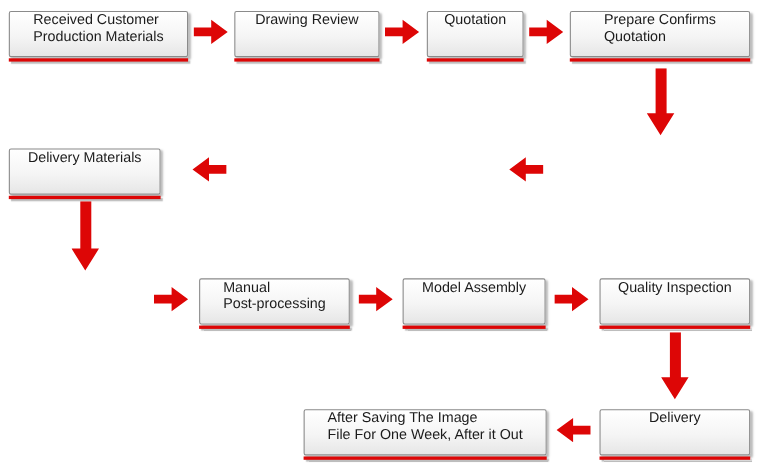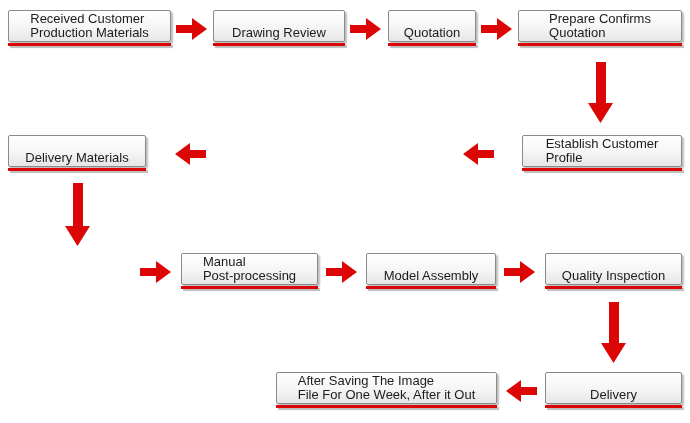--- a/index.html
+++ b/index.html
@@ -5,27 +5,27 @@
   html,body { margin:0; padding:0; background:#ffffff; }
   .stage {
     position:relative;
     width:690px; height:423px;
     background:#ffffff;
     font-family:"Liberation Sans", sans-serif;
     overflow:hidden;
   }
   .box {
     position:absolute;
-    height:32px;
+    height:42px;
     box-sizing:border-box;
     border:1px solid #8a8a8a;
     border-radius:2px;
     background:linear-gradient(180deg,#ffffff 0%,#f5f5f5 55%,#e6e6e6 100%);
     box-shadow:2px 2px 2px #bdbdbd;
-    display:flex; align-items:flex-end; justify-content:center;
+    display:flex; align-items:flex-start; justify-content:center;
   }
   .box::after {
     content:"";
     position:absolute; left:-1px; right:-1px; bottom:-5px; height:3px;
     background:var(--red,#dd0606);
     box-shadow:2px 2px 1px #bdbdbd;
   }
   .box-label {
     white-space:pre-line;
     font-size:13px; line-height:1.12;
@@ -84,24 +84,20 @@
   <div class="arrow" style="left:174px;top:142px">
     <svg width="32" height="24" viewBox="0 0 32 24">
         <path d="M32 8H16V1L1 12l15 11v-7h16z"></path>
       </svg>
   </div>
   <div class="arrow" style="left:462px;top:142px">
     <svg width="32" height="24" viewBox="0 0 32 24">
         <path d="M32 8H16V1L1 12l15 11v-7h16z"></path>
       </svg>
   </div>
-  <div class="box" style="left:522px;top:135px;width:160px">
-    <span class="box-label">Establish Customer
-Profile</span>
-  </div>
 
   <div class="arrow" style="left:65px;top:183px">
     <svg width="26" height="64" viewBox="0 0 26 64">
         <path d="M8 0h10v43h7L12.5 63 0 43h8z"></path>
       </svg>
   </div>
 
   <div class="arrow" style="left:140px;top:260px">
     <svg width="32" height="24" viewBox="0 0 32 24">
         <path d="M0 8h16V1l15 11-15 11v-7H0z"></path>

